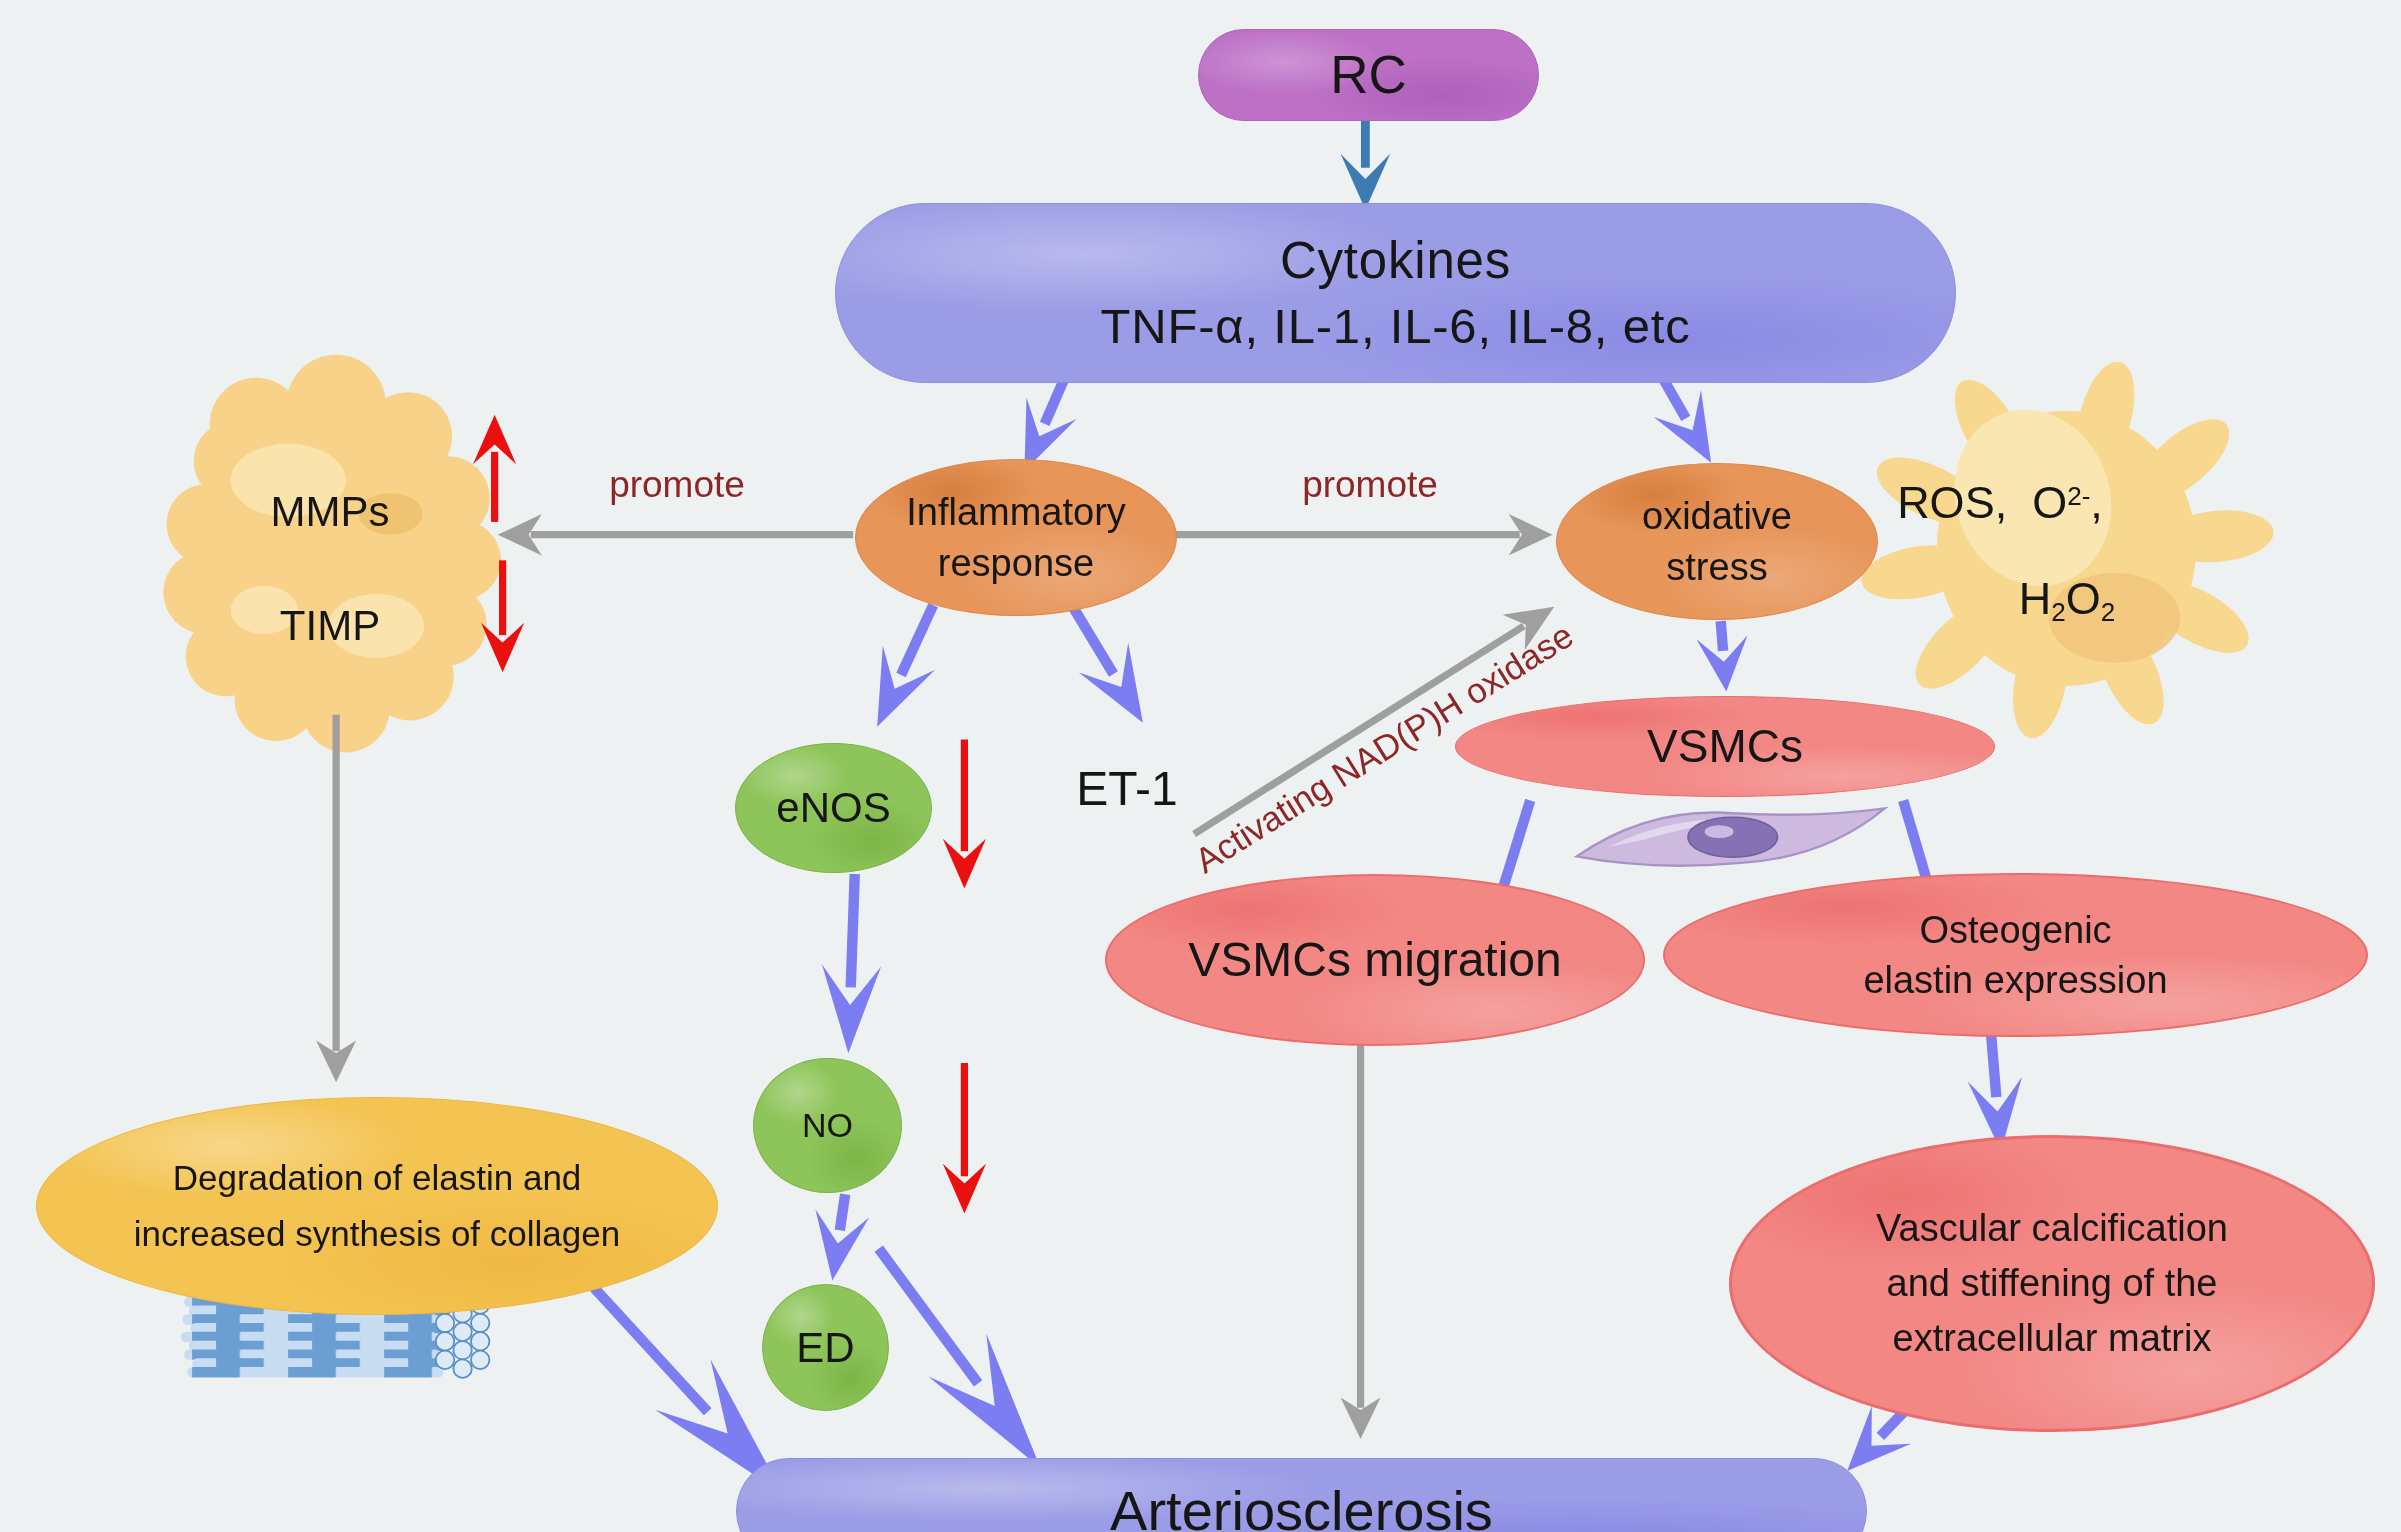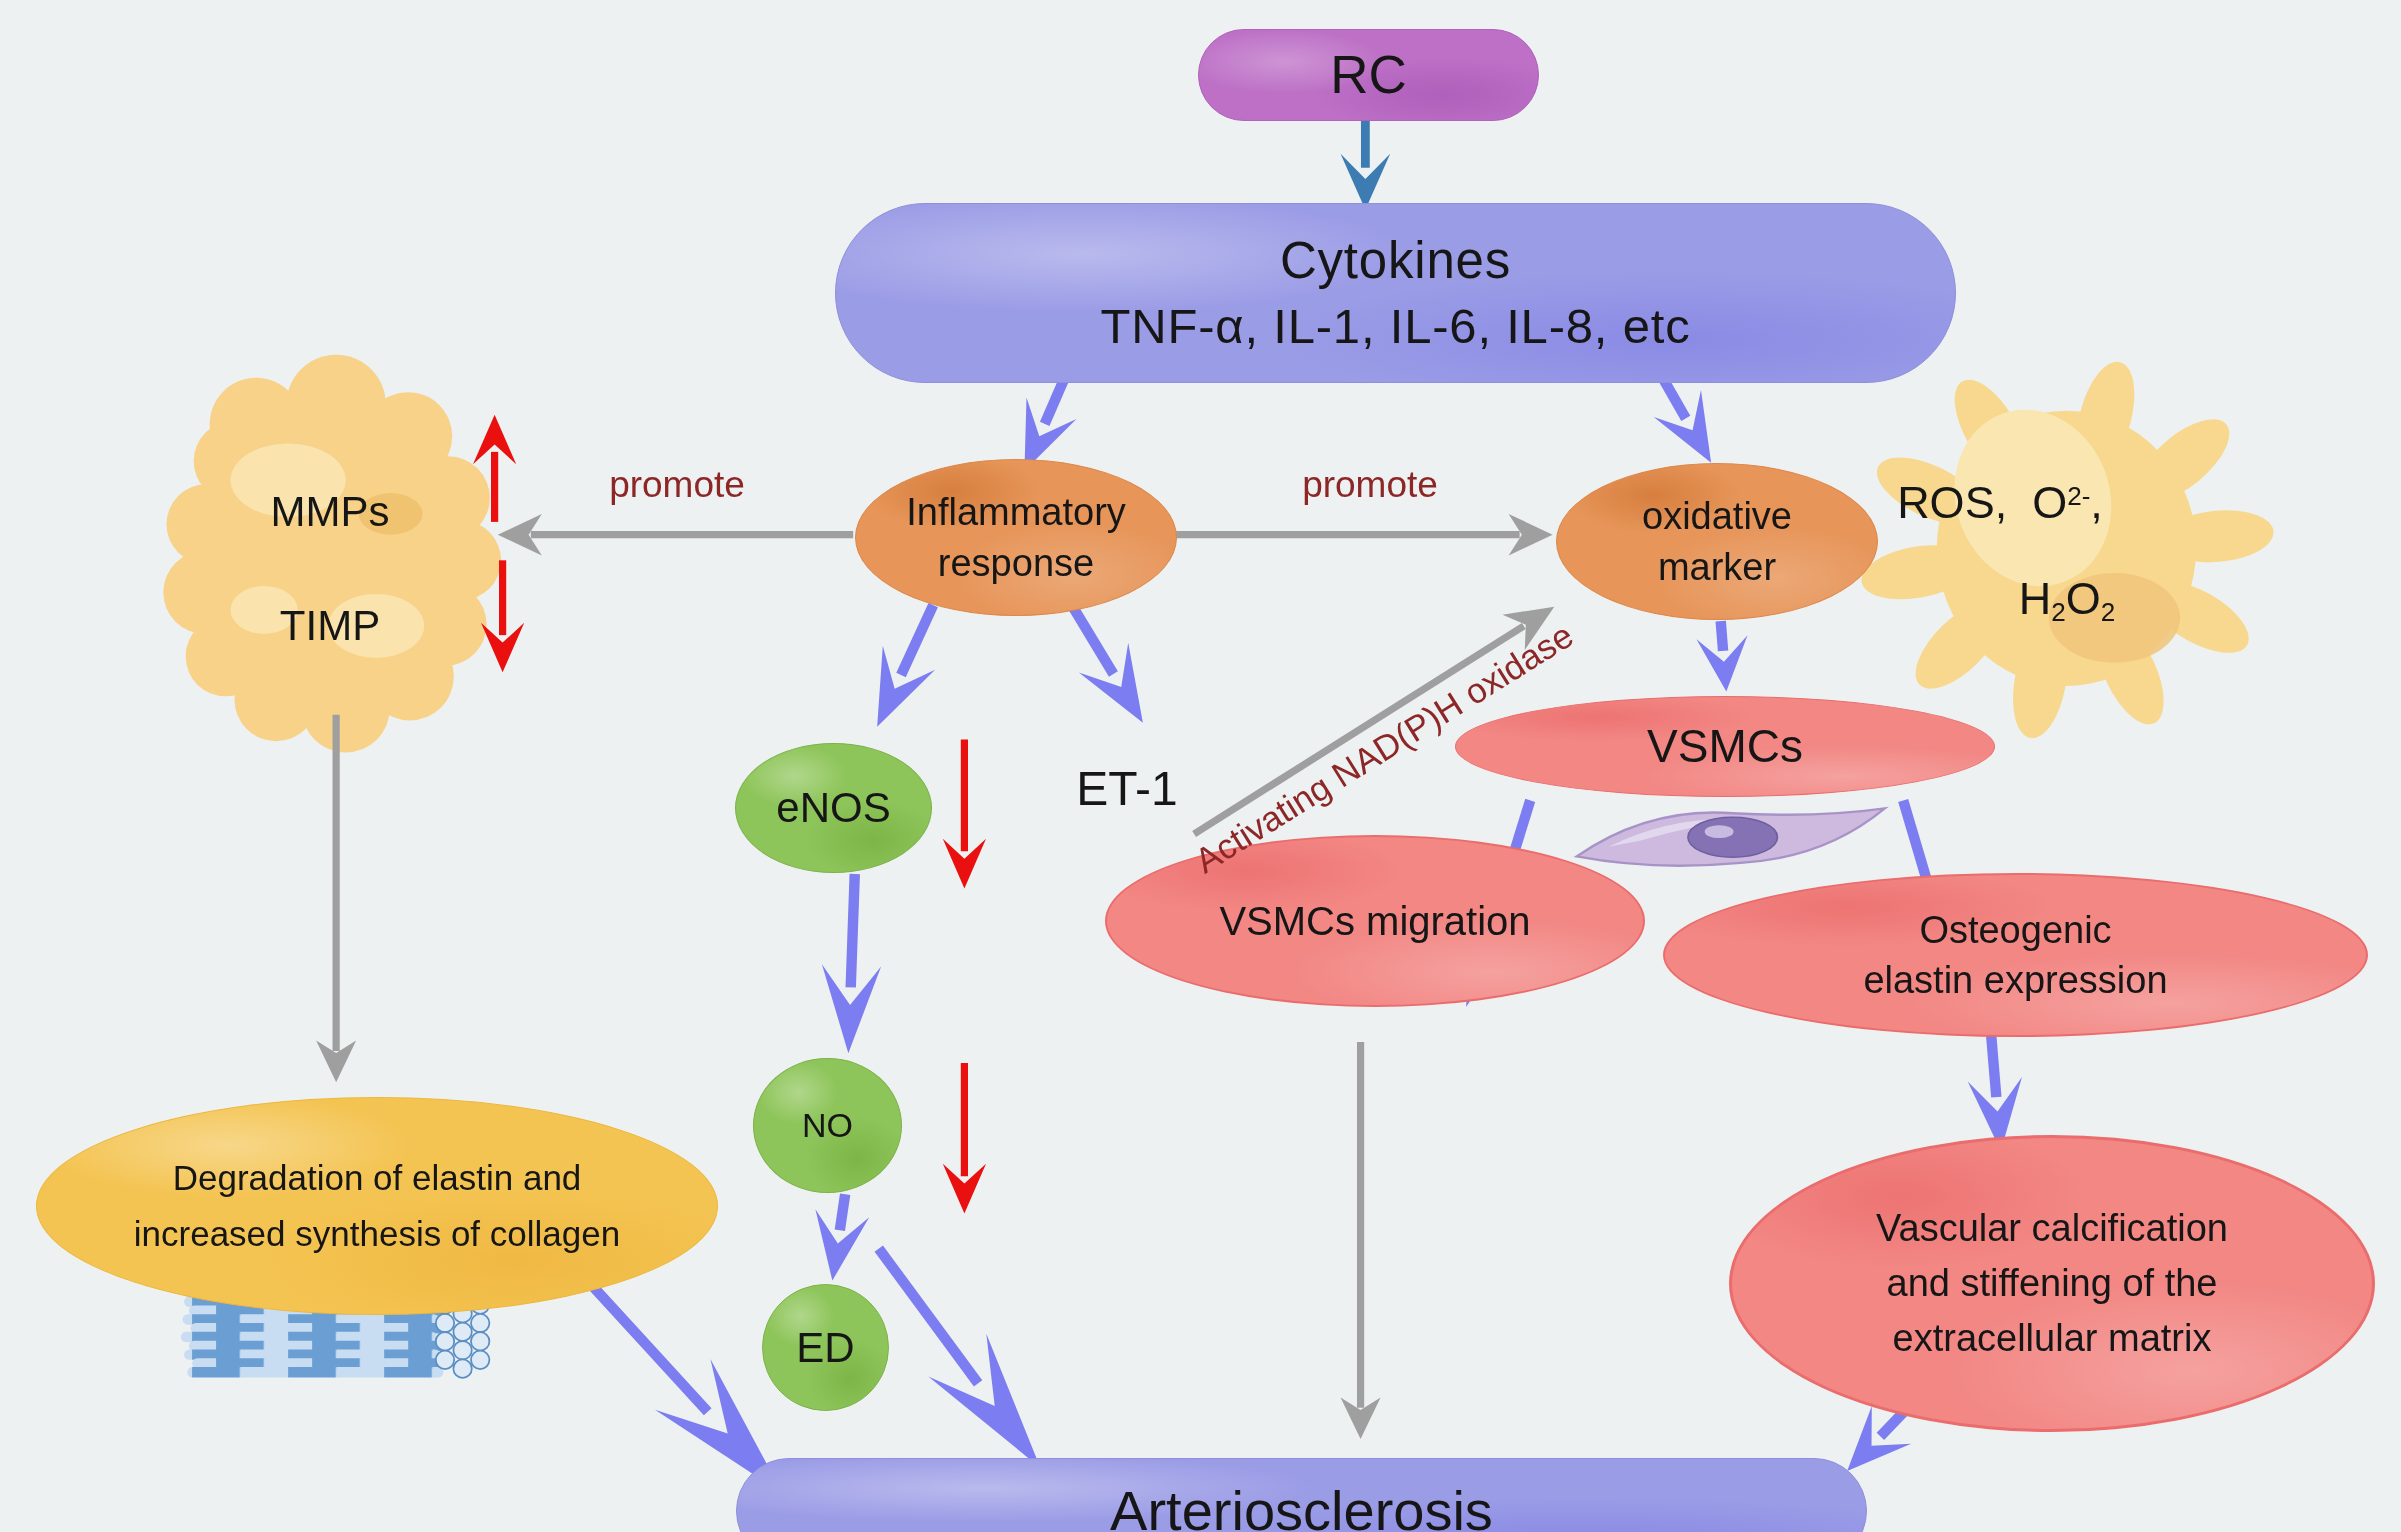--- a/index.html
+++ b/index.html
@@ -232,40 +232,40 @@
     <div style="font-size:49px">TNF-α, IL-1, IL-6, IL-8, etc</div>
   </div>
 
   <div class="node orange" style="left:855px;top:459px;width:320px;height:155px;font-size:38px;">
     <div>Inflammatory</div>
     <div>response</div>
   </div>
 
   <div class="node orange" style="left:1556px;top:463px;width:320px;height:155px;font-size:38px;">
     <div>oxidative</div>
-    <div>marker</div>
+    <div>stress</div>
   </div>
 
   <div class="node green" style="left:735px;top:743px;width:195px;height:128px;font-size:42px;">
     <div>eNOS</div>
   </div>
 
   <div class="node green" style="left:753px;top:1058px;width:147px;height:133px;font-size:34px;">
     <div>NO</div>
   </div>
 
   <div class="node green" style="left:762px;top:1284px;width:125px;height:125px;font-size:42px;">
     <div>ED</div>
   </div>
 
   <div class="node pink" style="left:1455px;top:696px;width:538px;height:99px;font-size:46px;border-width:1.6px;">
     <div>VSMCs</div>
   </div>
 
-  <div class="node pink" style="left:1105px;top:835px;width:536px;height:168px;font-size:40px;">
+  <div class="node pink" style="left:1105px;top:874px;width:536px;height:168px;font-size:48px;">
     <div>VSMCs migration</div>
   </div>
 
   <div class="node pink" style="left:1663px;top:873px;width:701px;height:160px;font-size:38px;">
     <div>Osteogenic</div>
     <div>elastin expression</div>
   </div>
 
   <div class="node pink" style="left:1729px;top:1135px;width:640px;height:291px;font-size:38px;line-height:1.45;border-width:3.2px;">
     <div>Vascular calcification</div>

